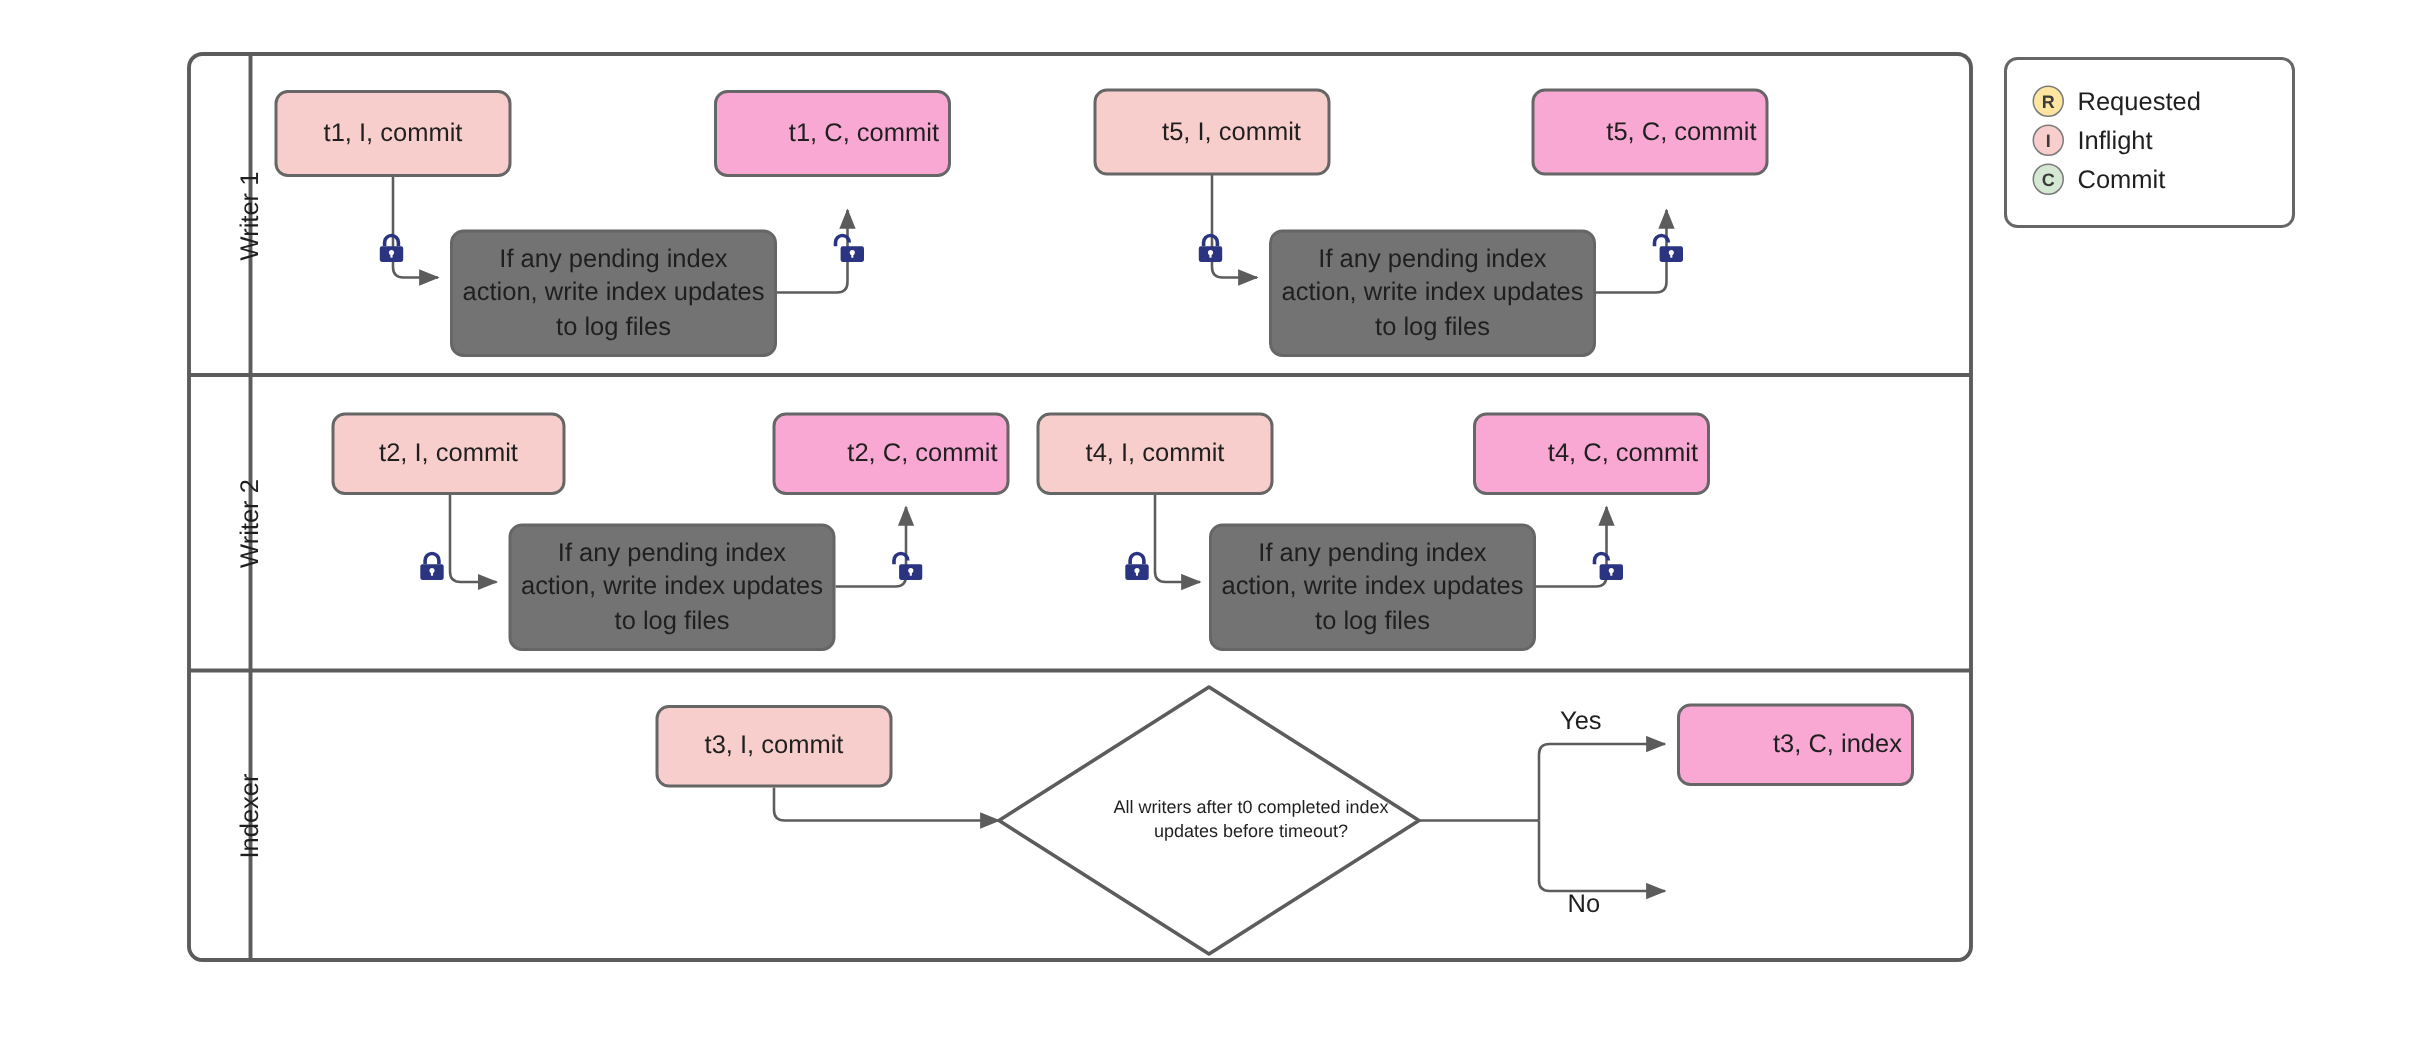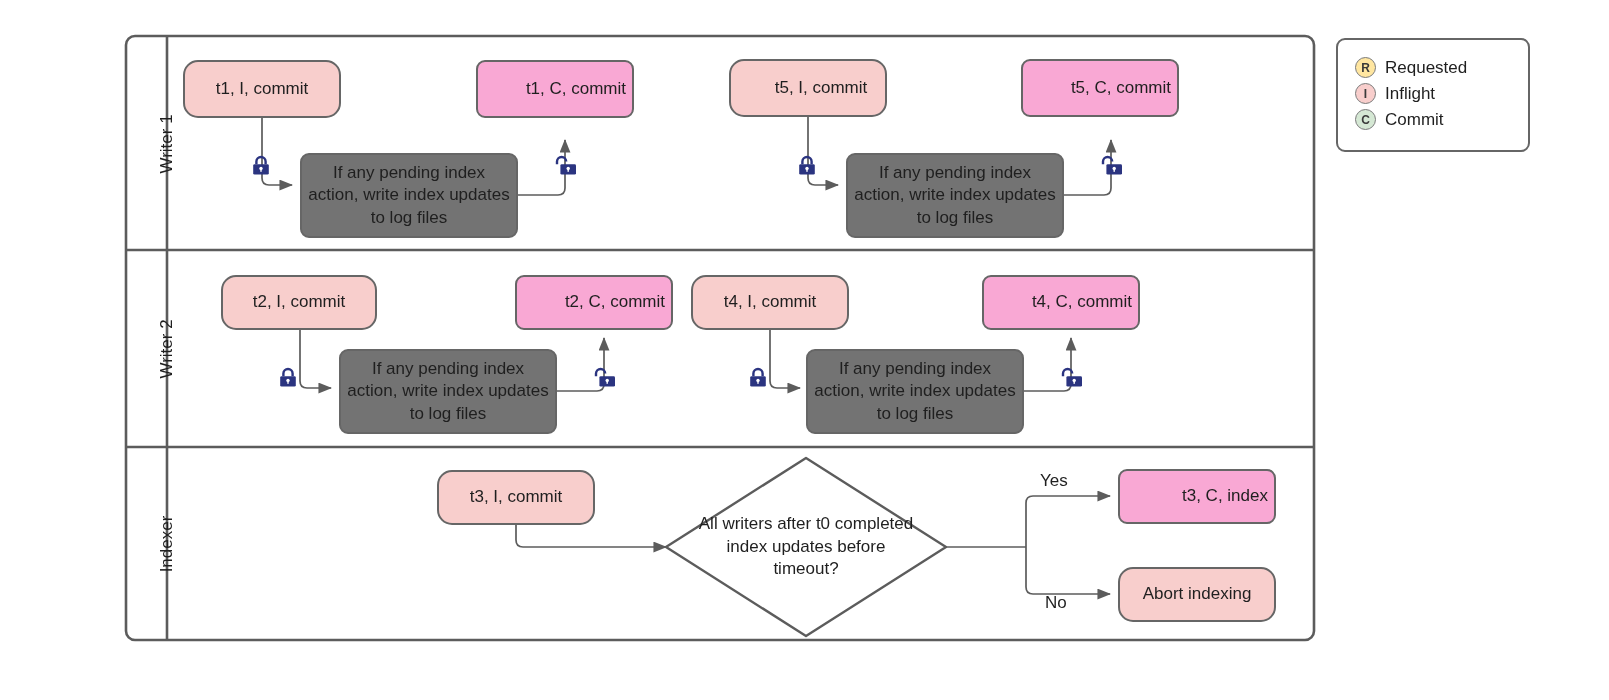--- a/index.html
+++ b/index.html
@@ -20,21 +20,21 @@
     box-sizing:border-box;
     border:2.2px solid #666666;
     border-radius:9px;
     display:flex;align-items:center;justify-content:center;
     text-align:center;
     font-size:17px;
     line-height:1.32;
     color:#1f1f1f;
     padding:2px 6px;
   }
-  .node.pink{background:#f8cecc;border-radius:15px;}
+  .node.pink{background:#f8cecc;}
   .node.green{background:#f9a8d4;justify-content:flex-end;}
   .node.yellow{background:#ffe6a0;}
   .node.white{background:#737373;border-color:#666666;}
   .edge-label{
     position:absolute;
     font-size:17px;
     color:#1f1f1f;
     white-space:nowrap;
   }
   .legend-box{
@@ -151,31 +151,28 @@
     <span>t4, C, commit</span>
   </div>
   <div class="node white" style="left:806px;top:349px;width:218px;height:85px;">
     <span>If any pending index action, write index updates to log files</span>
   </div>
 
   <div class="node pink" style="left:437px;top:470px;width:158px;height:55px;">
     <span>t3, I, commit</span>
   </div>
 
-  <div style="position:absolute;left:694px;top:502px;width:224px;height:90px;
+  <div style="position:absolute;left:722px;top:502px;width:224px;height:90px;
               display:flex;align-items:center;justify-content:center;text-align:center;
-              font-size:17px;line-height:1.32;color:#1f1f1f;">
+              font-size:12px;line-height:1.32;color:#1f1f1f;">
     <span>All writers after t0 completed index updates before timeout?</span>
   </div>
 
   <div class="node green" style="left:1118px;top:469px;width:158px;height:55px;">
     <span>t3, C, index</span>
-  </div>
-  <div class="node pink" style="left:1118px;top:567px;width:158px;height:55px;">
-    <span>Abort indexing</span>
   </div>
 
   <div class="edge-label" style="left:1040px;top:471px;">
     <span>Yes</span>
   </div>
   <div class="edge-label" style="left:1045px;top:593px;">
     <span>No</span>
   </div>
 
   <svg class="lock" style="left:250px;top:155px;" viewBox="0 0 22 22">

